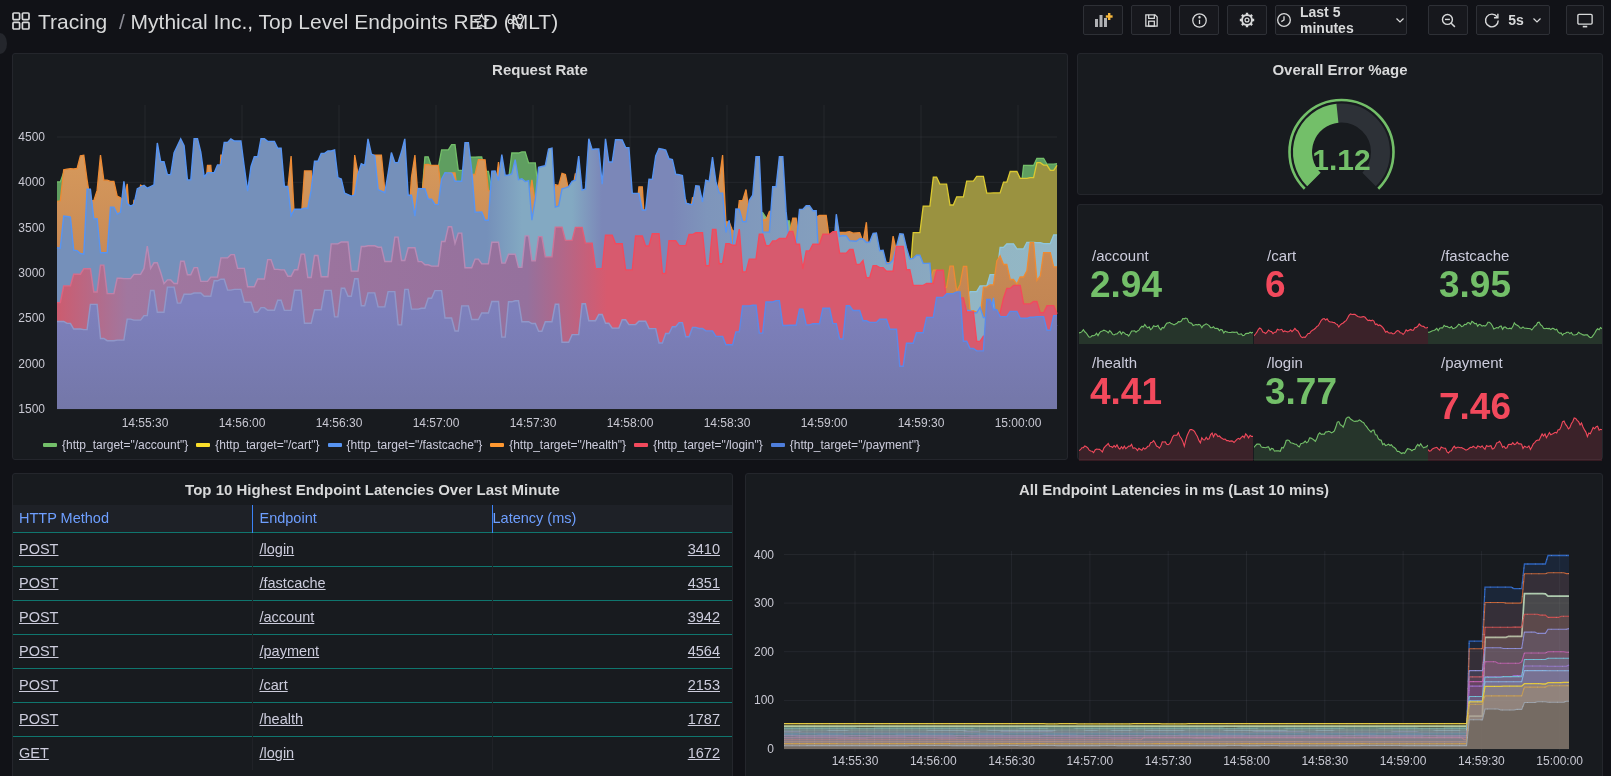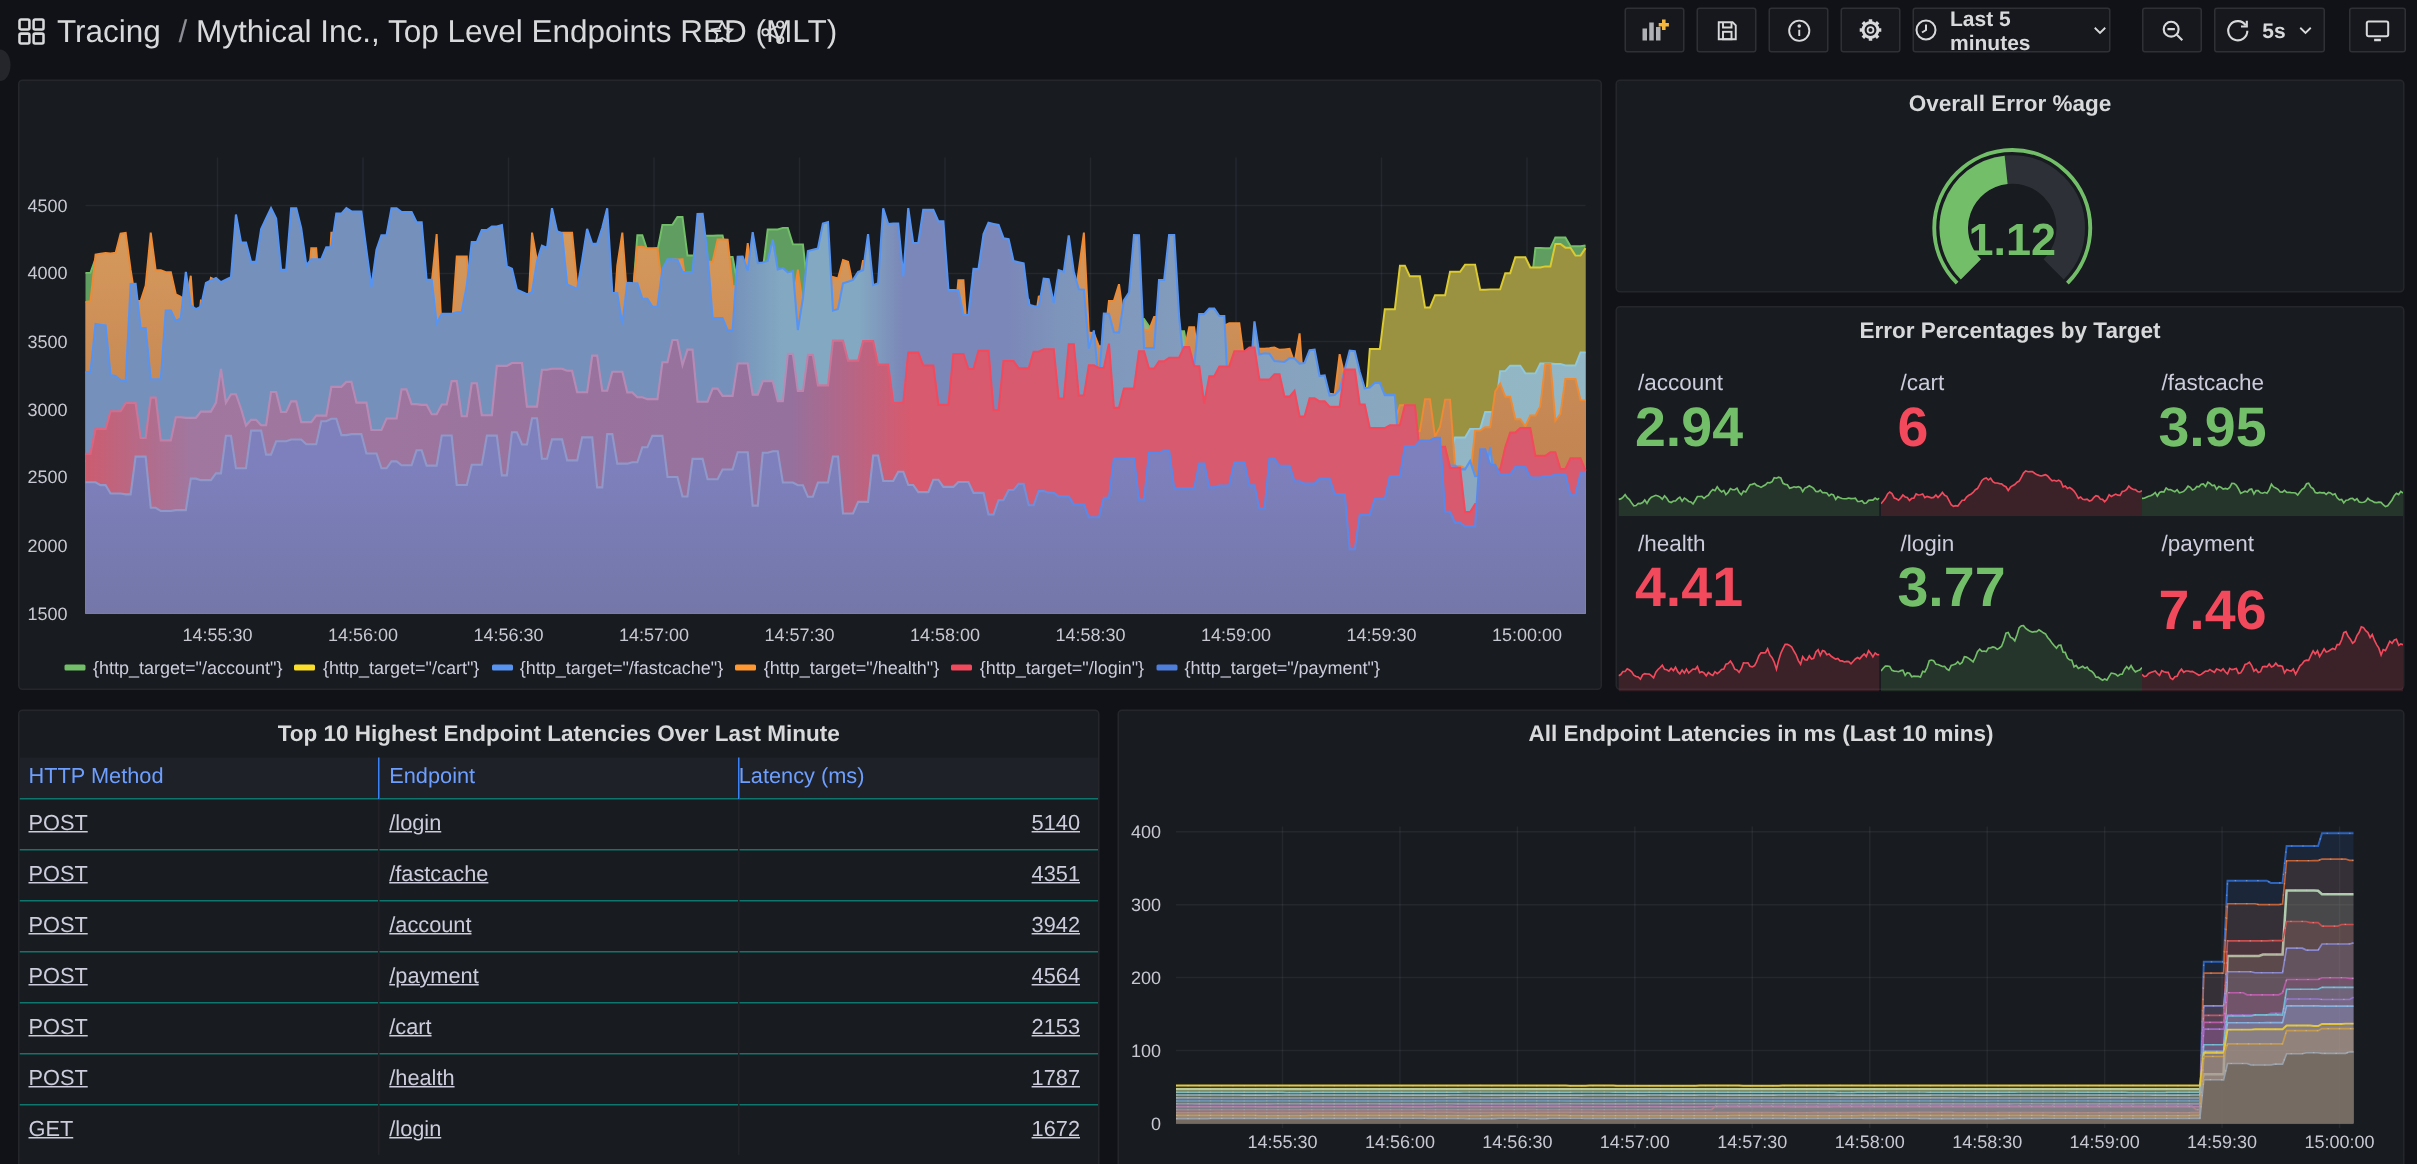--- a/index.html
+++ b/index.html
@@ -94,20 +94,21 @@
       </svg>
     </span></div>
 <div class="navbtn" style="left:1566px;width:38px;">
     <svg width="18" height="18" viewBox="0 0 24 24" fill="none" stroke="#d8d9da" stroke-width="1.8">
       <rect x="2.5" y="4.5" width="19" height="13" rx="1.5"></rect>
       <line x1="9" y1="20.8" x2="15" y2="20.8" stroke-width="2.2"></line>
     </svg>
   </div>
 
 <div class="panel" style="left:12px;top:53px;width:1056px;height:407px;">
+  <div class="ptitle">Request Rate</div>
   <svg width="1054" height="405" viewBox="13 54 1054 405" style="position:absolute;left:0;top:0">
     <defs>
         <linearGradient id="redg" x1="0" x2="1" y1="0" y2="0">
  <stop offset="0" stop-color="#cc5c6f"></stop>
           <stop offset="0.07" stop-color="#a1779f"></stop>
  <stop offset="0.47" stop-color="#95719d"></stop>
           <stop offset="0.55" stop-color="#d75a6e"></stop>
  <stop offset="1" stop-color="#d75a6e"></stop>
         </linearGradient>
 <linearGradient id="redlg" x1="0" x2="1" y1="0" y2="0">
@@ -219,21 +220,20 @@
   <div class="ptitle">Overall Error %age</div>
   <svg width="526" height="141" style="position:absolute;left:0;top:0">
   <path d="M 226.73 134.77 A 52.0 52.0 0 1 1 300.27 134.77" fill="none" stroke="#73bf69" stroke-width="2.6"></path>
   <path d="M 235.92 125.58 A 39 39 0 1 1 291.08 125.58" fill="none" stroke="#2d3137" stroke-width="19"></path>
   <path d="M 235.92 125.58 A 39 39 0 0 1 259.42 59.21" fill="none" stroke="#73bf69" stroke-width="19"></path>
   <text x="263.5" y="116" text-anchor="middle" fill="#73bf69" font-size="30px" font-weight="bold" font-family="Liberation Sans">1.12</text>
 </svg>
 </div>
 
 <div class="panel" style="left:1077px;top:204px;width:526px;height:256px;">
-  <div class="ptitle">Error Percentages by Target</div>
   <div style="position:absolute;left:1px;top:32px;width:174px;height:107px;">
       <div style="position:absolute;left:13px;top:10px;font-size:15px;color:#ccccdc;">/account</div>
       <div style="position:absolute;left:11px;top:27px;font-size:37px;font-weight:bold;color:#73bf69;">2.94</div>
       <div style="position:absolute;left:0;bottom:0;">
         <svg width="174" height="35" style="display:block">
           <polygon points="0,35 0.0,23.9 1.5,23.6 2.9,22.6 4.4,20.7 5.8,22.8 7.3,24.0 8.8,26.4 10.2,28.2 11.7,28.0 13.2,26.6 14.6,26.7 16.1,26.0 17.5,24.3 19.0,26.6 20.5,23.9 21.9,22.4 23.4,21.9 24.9,21.2 26.3,21.7 27.8,22.4 29.2,23.8 30.7,21.6 32.2,23.2 33.6,25.4 35.1,26.0 36.6,25.0 38.0,25.0 39.5,23.4 40.9,22.4 42.4,25.1 43.9,23.0 45.3,23.9 46.8,25.3 48.3,25.6 49.7,27.0 51.2,24.5 52.6,22.0 54.1,22.0 55.6,21.9 57.0,23.2 58.5,21.9 59.9,21.2 61.4,18.8 62.9,17.3 64.3,18.1 65.8,15.5 67.3,17.6 68.7,18.9 70.2,17.9 71.6,20.7 73.1,19.3 74.6,16.7 76.0,17.5 77.5,17.4 79.0,16.4 80.4,19.2 81.9,20.8 83.3,18.4 84.8,19.0 86.3,16.4 87.7,14.2 89.2,13.9 90.7,13.3 92.1,14.6 93.6,15.1 95.0,15.9 96.5,15.0 98.0,14.2 99.4,12.7 100.9,12.9 102.4,12.1 103.8,9.5 105.3,9.8 106.7,9.1 108.2,9.6 109.7,13.2 111.1,13.9 112.6,14.2 114.1,16.5 115.5,16.1 117.0,15.5 118.4,15.9 119.9,15.4 121.4,16.1 122.8,18.7 124.3,16.4 125.7,15.8 127.2,14.8 128.7,15.6 130.1,16.6 131.6,18.6 133.1,18.7 134.5,17.7 136.0,19.5 137.4,19.4 138.9,19.6 140.4,21.6 141.8,20.4 143.3,21.0 144.8,24.0 146.2,22.1 147.7,22.9 149.1,23.3 150.6,23.5 152.1,23.4 153.5,23.0 155.0,23.4 156.5,23.3 157.9,23.1 159.4,25.3 160.8,25.3 162.3,24.8 163.8,26.6 165.2,26.3 166.7,24.6 168.2,24.4 169.6,24.4 171.1,23.1 172.5,24.0 174.0,23.1 174,35" fill="rgba(115,191,105,0.16)"></polygon>
           <polyline points="0.0,23.9 1.5,23.6 2.9,22.6 4.4,20.7 5.8,22.8 7.3,24.0 8.8,26.4 10.2,28.2 11.7,28.0 13.2,26.6 14.6,26.7 16.1,26.0 17.5,24.3 19.0,26.6 20.5,23.9 21.9,22.4 23.4,21.9 24.9,21.2 26.3,21.7 27.8,22.4 29.2,23.8 30.7,21.6 32.2,23.2 33.6,25.4 35.1,26.0 36.6,25.0 38.0,25.0 39.5,23.4 40.9,22.4 42.4,25.1 43.9,23.0 45.3,23.9 46.8,25.3 48.3,25.6 49.7,27.0 51.2,24.5 52.6,22.0 54.1,22.0 55.6,21.9 57.0,23.2 58.5,21.9 59.9,21.2 61.4,18.8 62.9,17.3 64.3,18.1 65.8,15.5 67.3,17.6 68.7,18.9 70.2,17.9 71.6,20.7 73.1,19.3 74.6,16.7 76.0,17.5 77.5,17.4 79.0,16.4 80.4,19.2 81.9,20.8 83.3,18.4 84.8,19.0 86.3,16.4 87.7,14.2 89.2,13.9 90.7,13.3 92.1,14.6 93.6,15.1 95.0,15.9 96.5,15.0 98.0,14.2 99.4,12.7 100.9,12.9 102.4,12.1 103.8,9.5 105.3,9.8 106.7,9.1 108.2,9.6 109.7,13.2 111.1,13.9 112.6,14.2 114.1,16.5 115.5,16.1 117.0,15.5 118.4,15.9 119.9,15.4 121.4,16.1 122.8,18.7 124.3,16.4 125.7,15.8 127.2,14.8 128.7,15.6 130.1,16.6 131.6,18.6 133.1,18.7 134.5,17.7 136.0,19.5 137.4,19.4 138.9,19.6 140.4,21.6 141.8,20.4 143.3,21.0 144.8,24.0 146.2,22.1 147.7,22.9 149.1,23.3 150.6,23.5 152.1,23.4 153.5,23.0 155.0,23.4 156.5,23.3 157.9,23.1 159.4,25.3 160.8,25.3 162.3,24.8 163.8,26.6 165.2,26.3 166.7,24.6 168.2,24.4 169.6,24.4 171.1,23.1 172.5,24.0 174.0,23.1" fill="none" stroke="#73bf69" stroke-width="1.1"></polyline>
         </svg>
       </div>
     </div>
@@ -306,21 +306,21 @@
       </colgroup>
     <tbody>
         <tr>
           <th style="padding-left:6px;">HTTP Method</th>
           <th style="padding-left:7px;">Endpoint</th>
           <th style="text-align:left;padding-right:12px;">Latency (ms)</th>
         </tr>
     <tr>
       <td style="padding-left:6px;"><span class="lnk">POST</span></td>
       <td style="padding-left:7px;"><span class="lnk">/login</span></td>
-      <td style="text-align:right;padding-right:12px;"><span class="lnk">5140</span></td>
+      <td style="text-align:right;padding-right:12px;"><span class="lnk">3410</span></td>
     </tr>
         <tr>
       <td style="padding-left:6px;"><span class="lnk">POST</span></td>
       <td style="padding-left:7px;"><span class="lnk">/fastcache</span></td>
       <td style="text-align:right;padding-right:12px;"><span class="lnk">4351</span></td>
     </tr>
         <tr>
       <td style="padding-left:6px;"><span class="lnk">POST</span></td>
       <td style="padding-left:7px;"><span class="lnk">/account</span></td>
       <td style="text-align:right;padding-right:12px;"><span class="lnk">3942</span></td>

